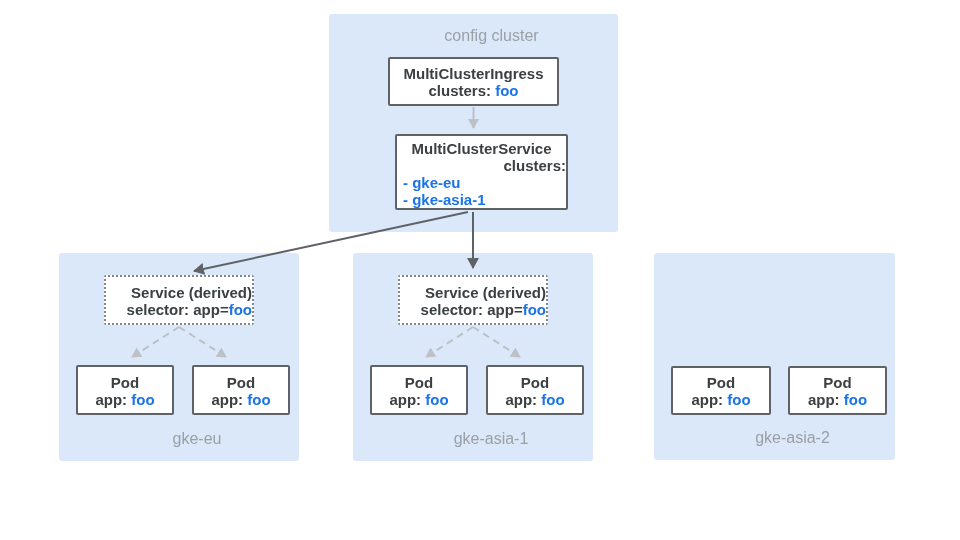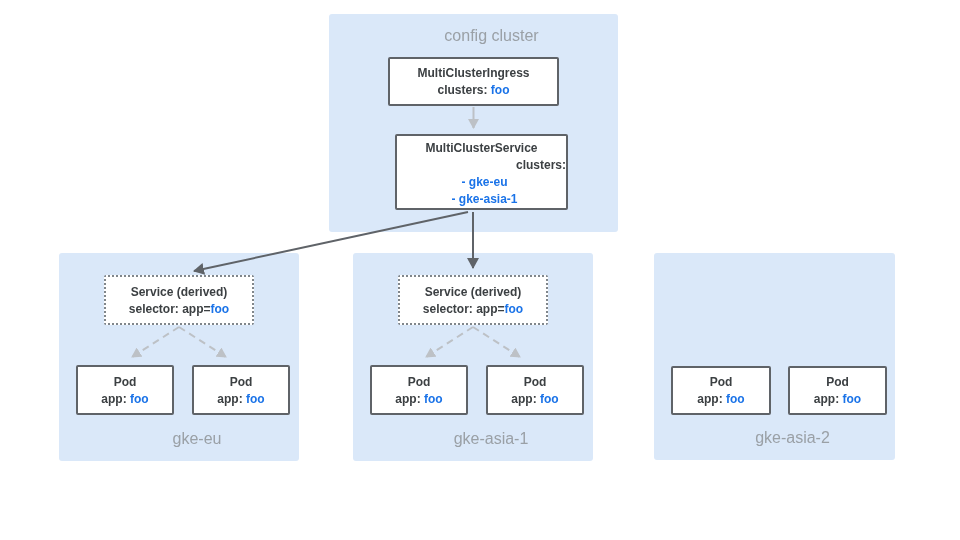--- a/index.html
+++ b/index.html
@@ -19,27 +19,27 @@
     font-family:"Liberation Sans",sans-serif;
   }
   .cluster{position:absolute;background:var(--cluster-fill);border-radius:3px;}
   .cluster-label{
     position:absolute;left:0;right:0;text-align:center;
     color:var(--text-gray);font-size:16px;font-weight:400;padding-left:36px;
   }
   .node{
     position:absolute;box-sizing:border-box;background:var(--box-bg);
     border:2px solid var(--box-border);border-radius:2px;
-    color:var(--text-dark);font-size:12px;font-weight:700;line-height:17px;
+    color:var(--text-dark);font-size:15px;font-weight:700;line-height:17px;
     text-align:center;
   }
-  .node.dotted{border:2px dotted var(--dotted-border);}
+  .node.dotted{border:2px dotted var(--dotted-border);text-align:right;}
   .blue{color:var(--text-blue);}
   .mcs-line{text-align:right;padding-left:9px;}
-  .mcs-item{text-align:center;padding-left:6px;}
+  .mcs-item{text-align:left;padding-left:6px;}
   #arrows{position:absolute;left:0;top:0;pointer-events:none;}
   .ln-dark{stroke:var(--arrow-dark);stroke-width:2;fill:none;}
   .ln-light{stroke:var(--arrow-light);stroke-width:2;fill:none;}
   .ln-dashed{stroke:var(--arrow-light);stroke-width:2;fill:none;stroke-dasharray:7 5;}
   .mk-dark{fill:var(--arrow-dark);}
   .mk-light{fill:var(--arrow-light);}
 </style>
 </head>
 <body>
 

